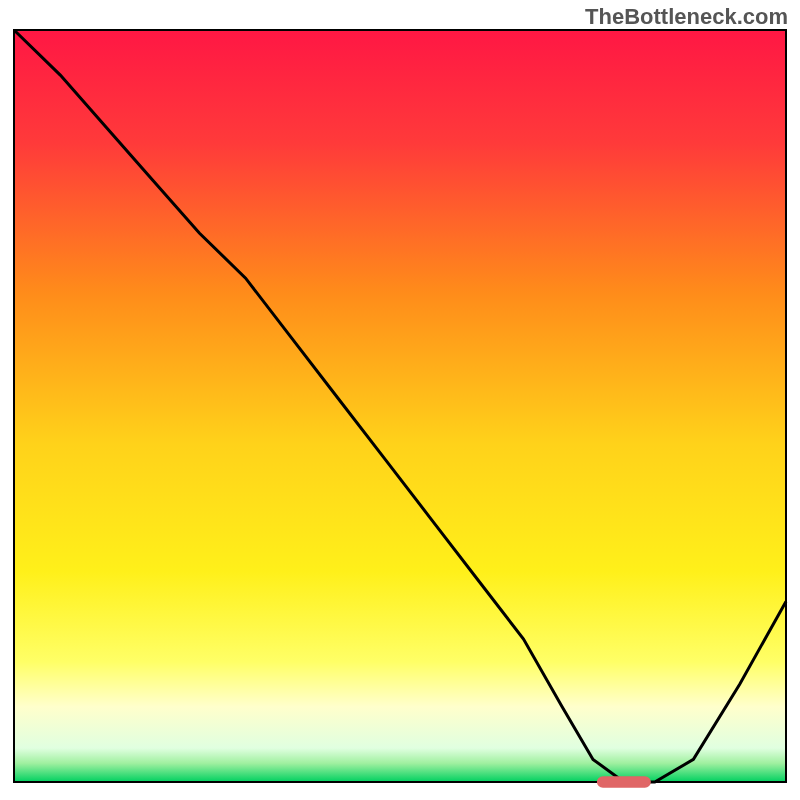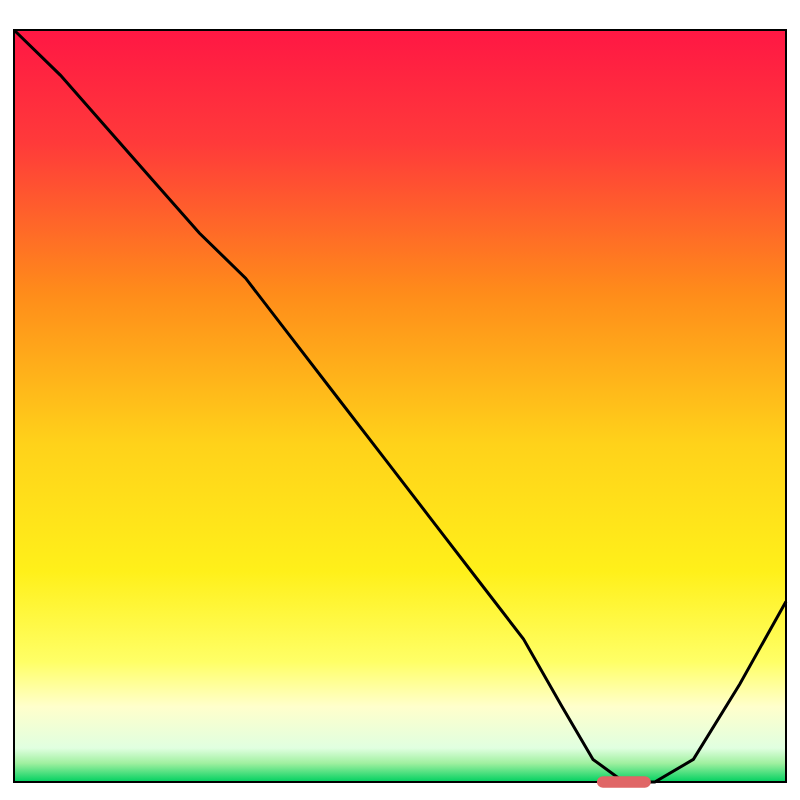--- a/index.html
+++ b/index.html
@@ -50,13 +50,14 @@
     </defs>
 
     <rect id="plot-bg" fill="url(#bg-gradient)" x="14" y="30" width="772" height="752"></rect>
 
     <rect id="plot-border" fill="none" stroke="#000000" stroke-width="2" x="14" y="30" width="772" height="752"></rect>
 
     <path id="curve" fill="none" stroke="#000000" stroke-width="3" d="M14.0 30.0 L60.3 75.1 L106.6 127.8 L153.0 180.4 L199.3 233.0 L245.6 278.2 L291.9 338.3 L338.2 398.5 L384.6 458.6 L430.9 518.8 L477.2 579.0 L523.5 639.1 L562.1 706.8 L593.0 759.4 L623.9 782.0 L654.8 782.0 L693.4 759.4 L739.7 684.2 L786.0 601.5"></path>
 
     <rect id="marker" rx="6" ry="6" x="596.86" y="776.36" width="54.040000000000006" height="11.28" fill="#e06666"></rect>
   </svg>
+  <div class="attribution">TheBottleneck.com</div>
 </div>
 
 </body></html>

